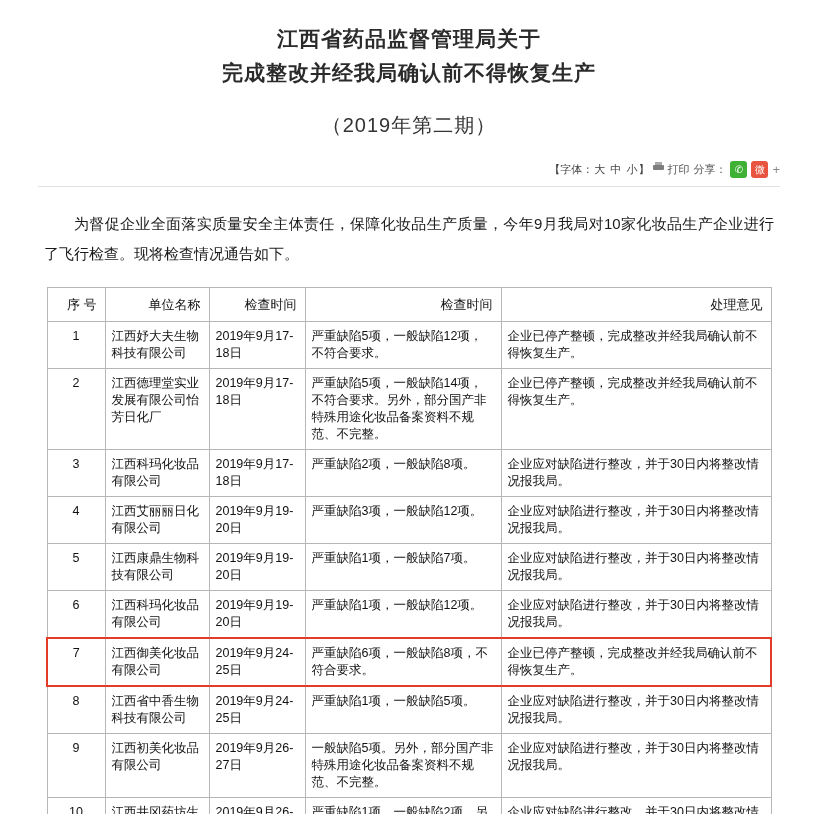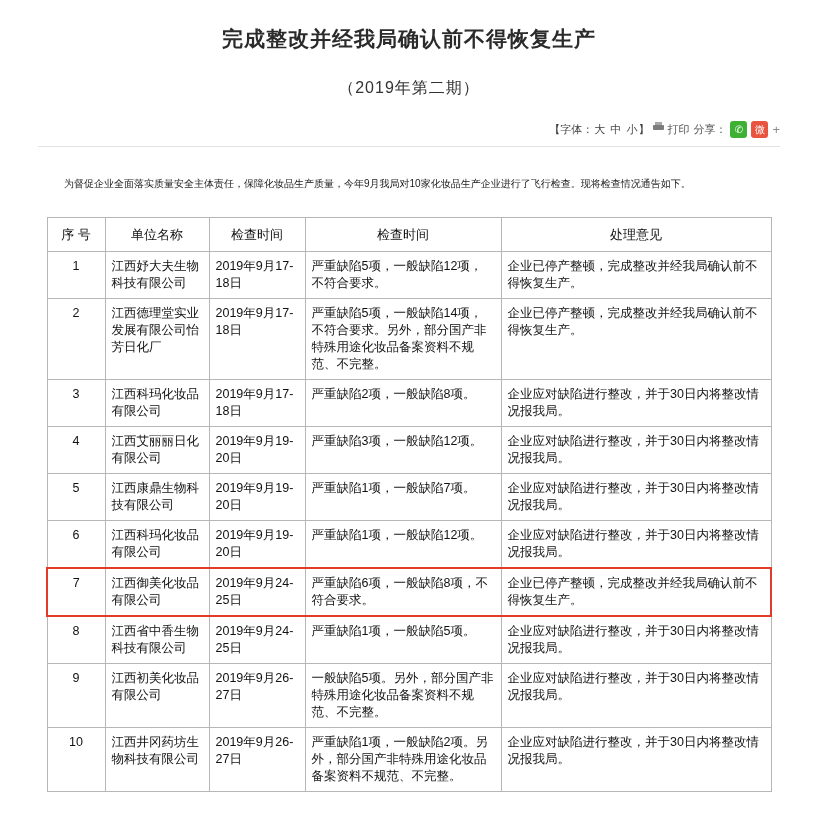--- a/index.html
+++ b/index.html
@@ -27,21 +27,21 @@
   }
   .title-line {
     font-size: 21px;
     font-weight: bold;
     color: #2b2b2b;
     line-height: 34px;
     letter-spacing: 1px;
   }
   .subtitle {
     text-align: center;
-    font-size: 16px;
+    font-size: 20px;
     color: #333;
     margin-top: 22px;
     letter-spacing: 1px;
   }
   .meta-bar {
     margin-top: 20px;
     border-bottom: 1px solid #e2e2e2;
     padding-bottom: 7px;
     display: flex;
     align-items: center;
@@ -119,21 +119,21 @@
   }
   .share-wechat { background: #3eb135; }
   .share-weibo { background: #e8543f; }
   .share-plus {
     color: #8a8a8a;
     font-size: 13px;
     cursor: pointer;
   }
   .body-text {
     margin-top: 22px;
-    font-size: 10px;
+    font-size: 15px;
     line-height: 30px;
     color: #1a1a1a;
     text-align: justify;
     text-indent: 2em;
     padding: 0 6px;
   }
   table.report {
     margin: 18px auto 0 auto;
     border-collapse: collapse;
     width: 724px;
@@ -141,24 +141,24 @@
     font-size: 12.5px;
     color: #111;
   }
   table.report td, table.report th {
     border: 1px solid #b6b6b6;
     padding: 6px 6px;
     vertical-align: top;
     line-height: 17px;
   }
   table.report th {
-    text-align: center;
+    text-align: right;
     font-weight: normal;
     font-size: 13px;
-    padding: 8px 0;
+    padding: 8px 8px;
     vertical-align: middle;
   }
   td.idx {
     text-align: center;
     vertical-align: middle;
   }
   tr.highlight td {
     border-top: 2px solid #e23b28;
     border-bottom: 2px solid #e23b28;
   }
@@ -173,20 +173,21 @@
   .col-2 { width: 96px; }
   .col-3 { width: 196px; }
   .col-4 { width: 270px; }
 </style>
 </head>
 <body>
 
 <div class="page">
 
   <div class="title-block">
+    <div class="title-line">江西省药品监督管理局关于</div>
     <div class="title-line">完成整改并经我局确认前不得恢复生产</div>
   </div>
 
   <div class="subtitle">（2019年第二期）</div>
 
   <div class="meta-bar">
     <div class="meta-right">
       <span class="font-group">
         <span>【字体：</span><span class="font-size-opt">大</span> <span class="font-size-opt">中</span> <span class="font-size-opt">小</span><span>】</span>
       </span>

